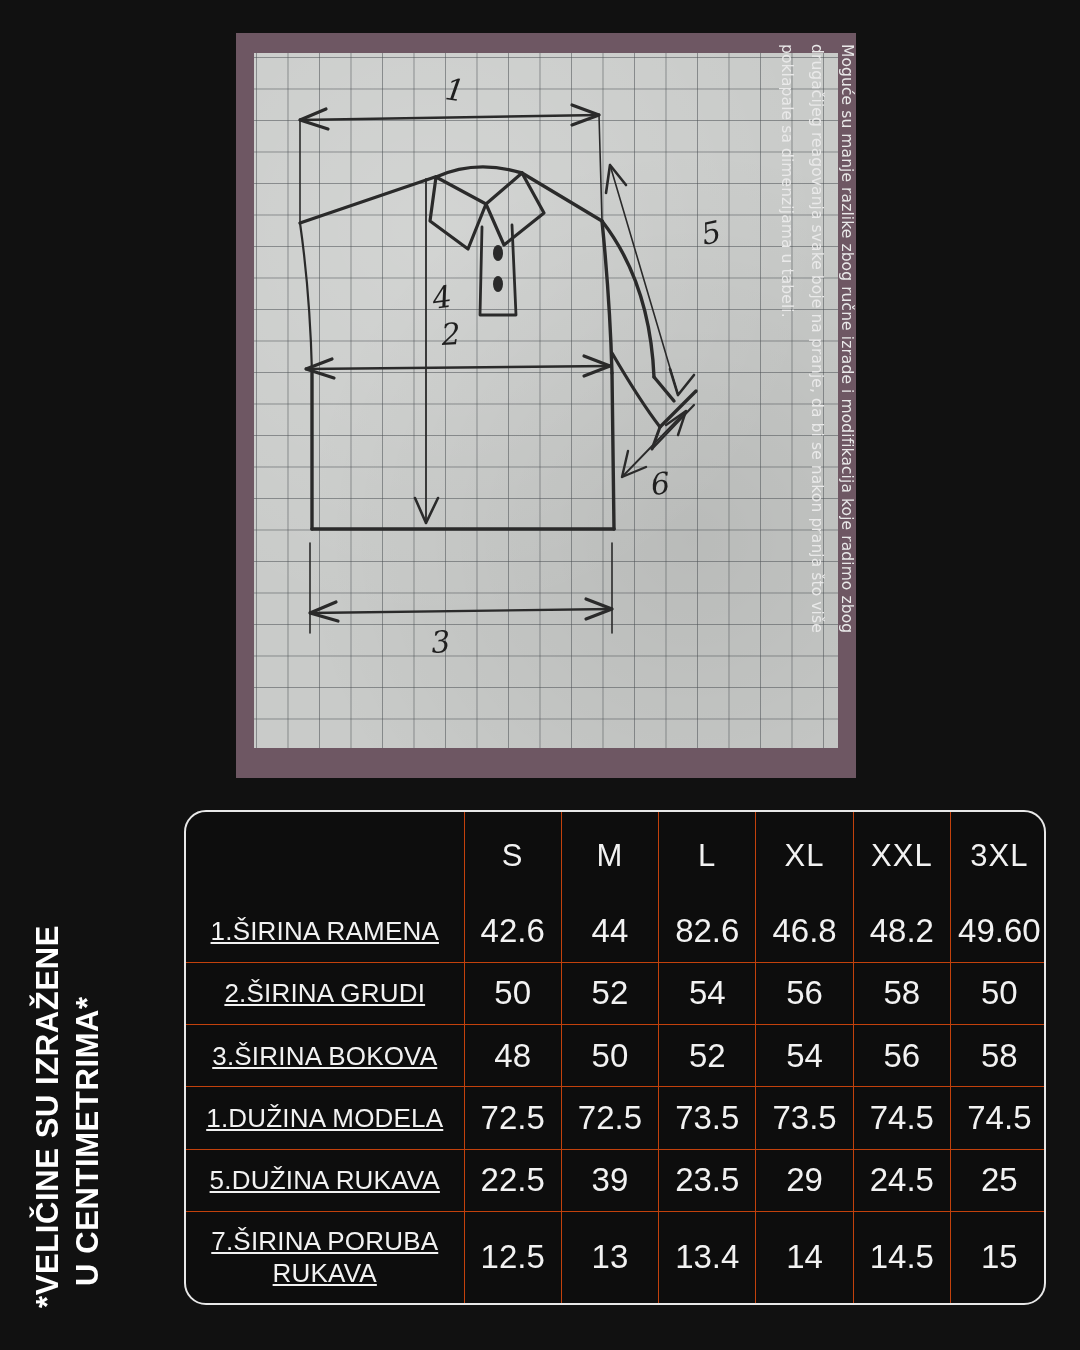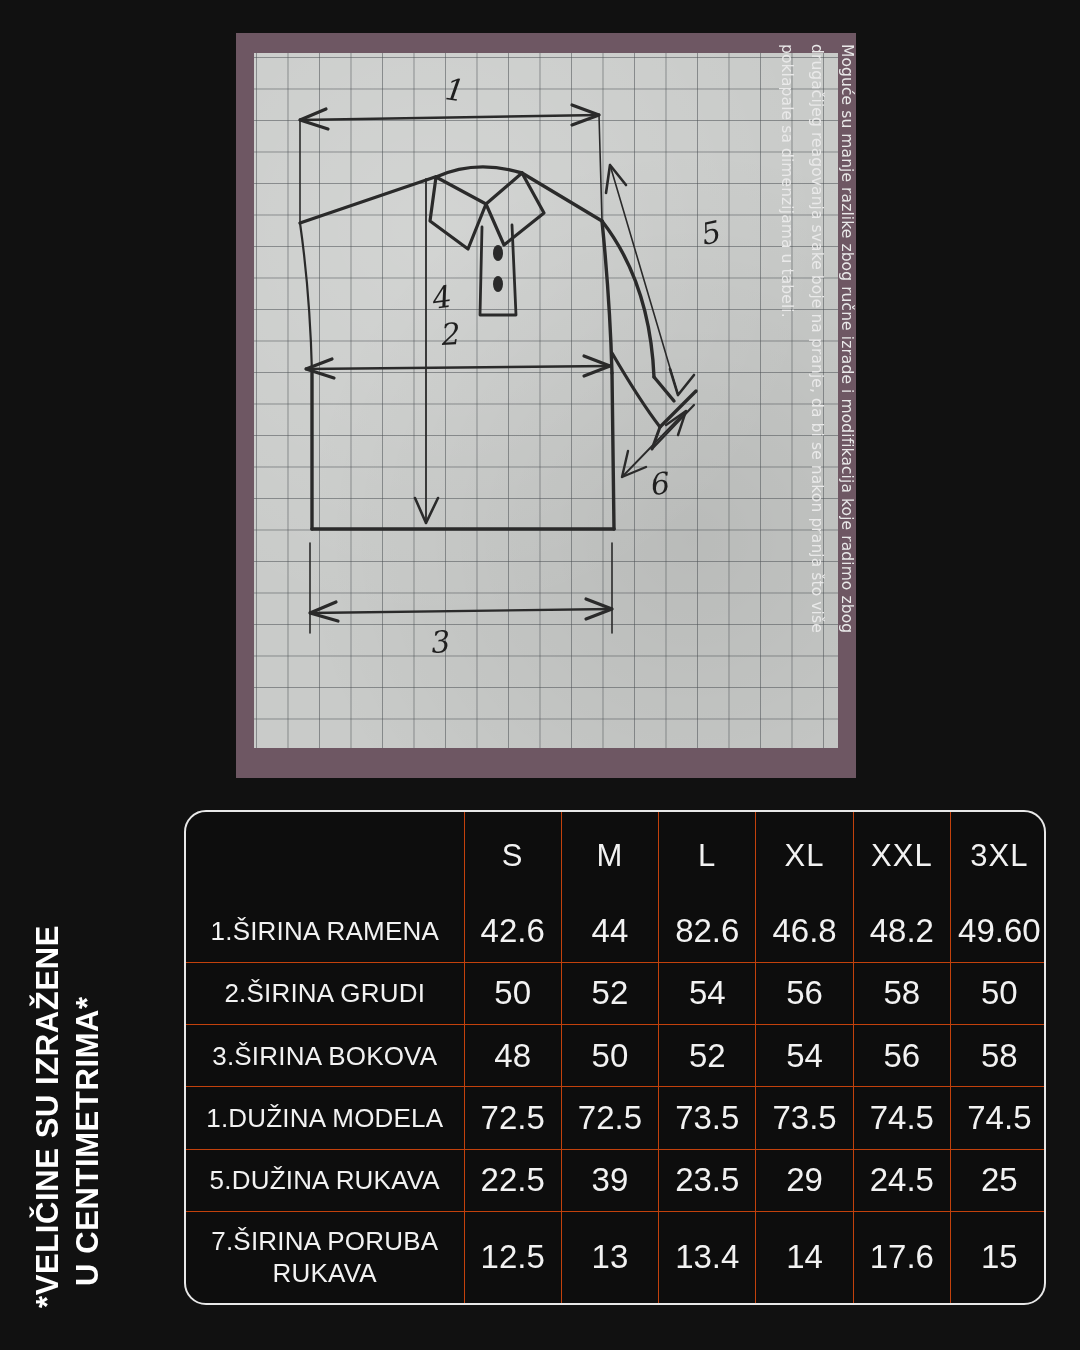--- a/index.html
+++ b/index.html
@@ -136,20 +136,21 @@
 
   tbody td {
     height: 57px;
     font-size: 33px;
   }
   tbody td.rowlabel {
     font-size: 26px;
     padding: 0 2px;
     line-height: 1.24;
     letter-spacing: 0.2px;
+    text-decoration: underline;
   }
   tbody tr:last-child td { height: 84px; }
   tbody tr:last-child td.rowlabel { font-size: 26px; }
 </style>
 </head>
 <body>
 
 <div class="page">
 
   <div class="photo-frame">
@@ -300,20 +301,20 @@
           <td>29</td>
           <td>24.5</td>
           <td>25</td>
         </tr>
         <tr>
           <td class="rowlabel">7.ŠIRINA PORUBA RUKAVA</td>
           <td>12.5</td>
           <td>13</td>
           <td>13.4</td>
           <td>14</td>
-          <td>17.6</td>
+          <td>14.5</td>
           <td>15</td>
         </tr>
       </tbody>
     </table>
   </div>
 
 </div>
 
 </body></html>

